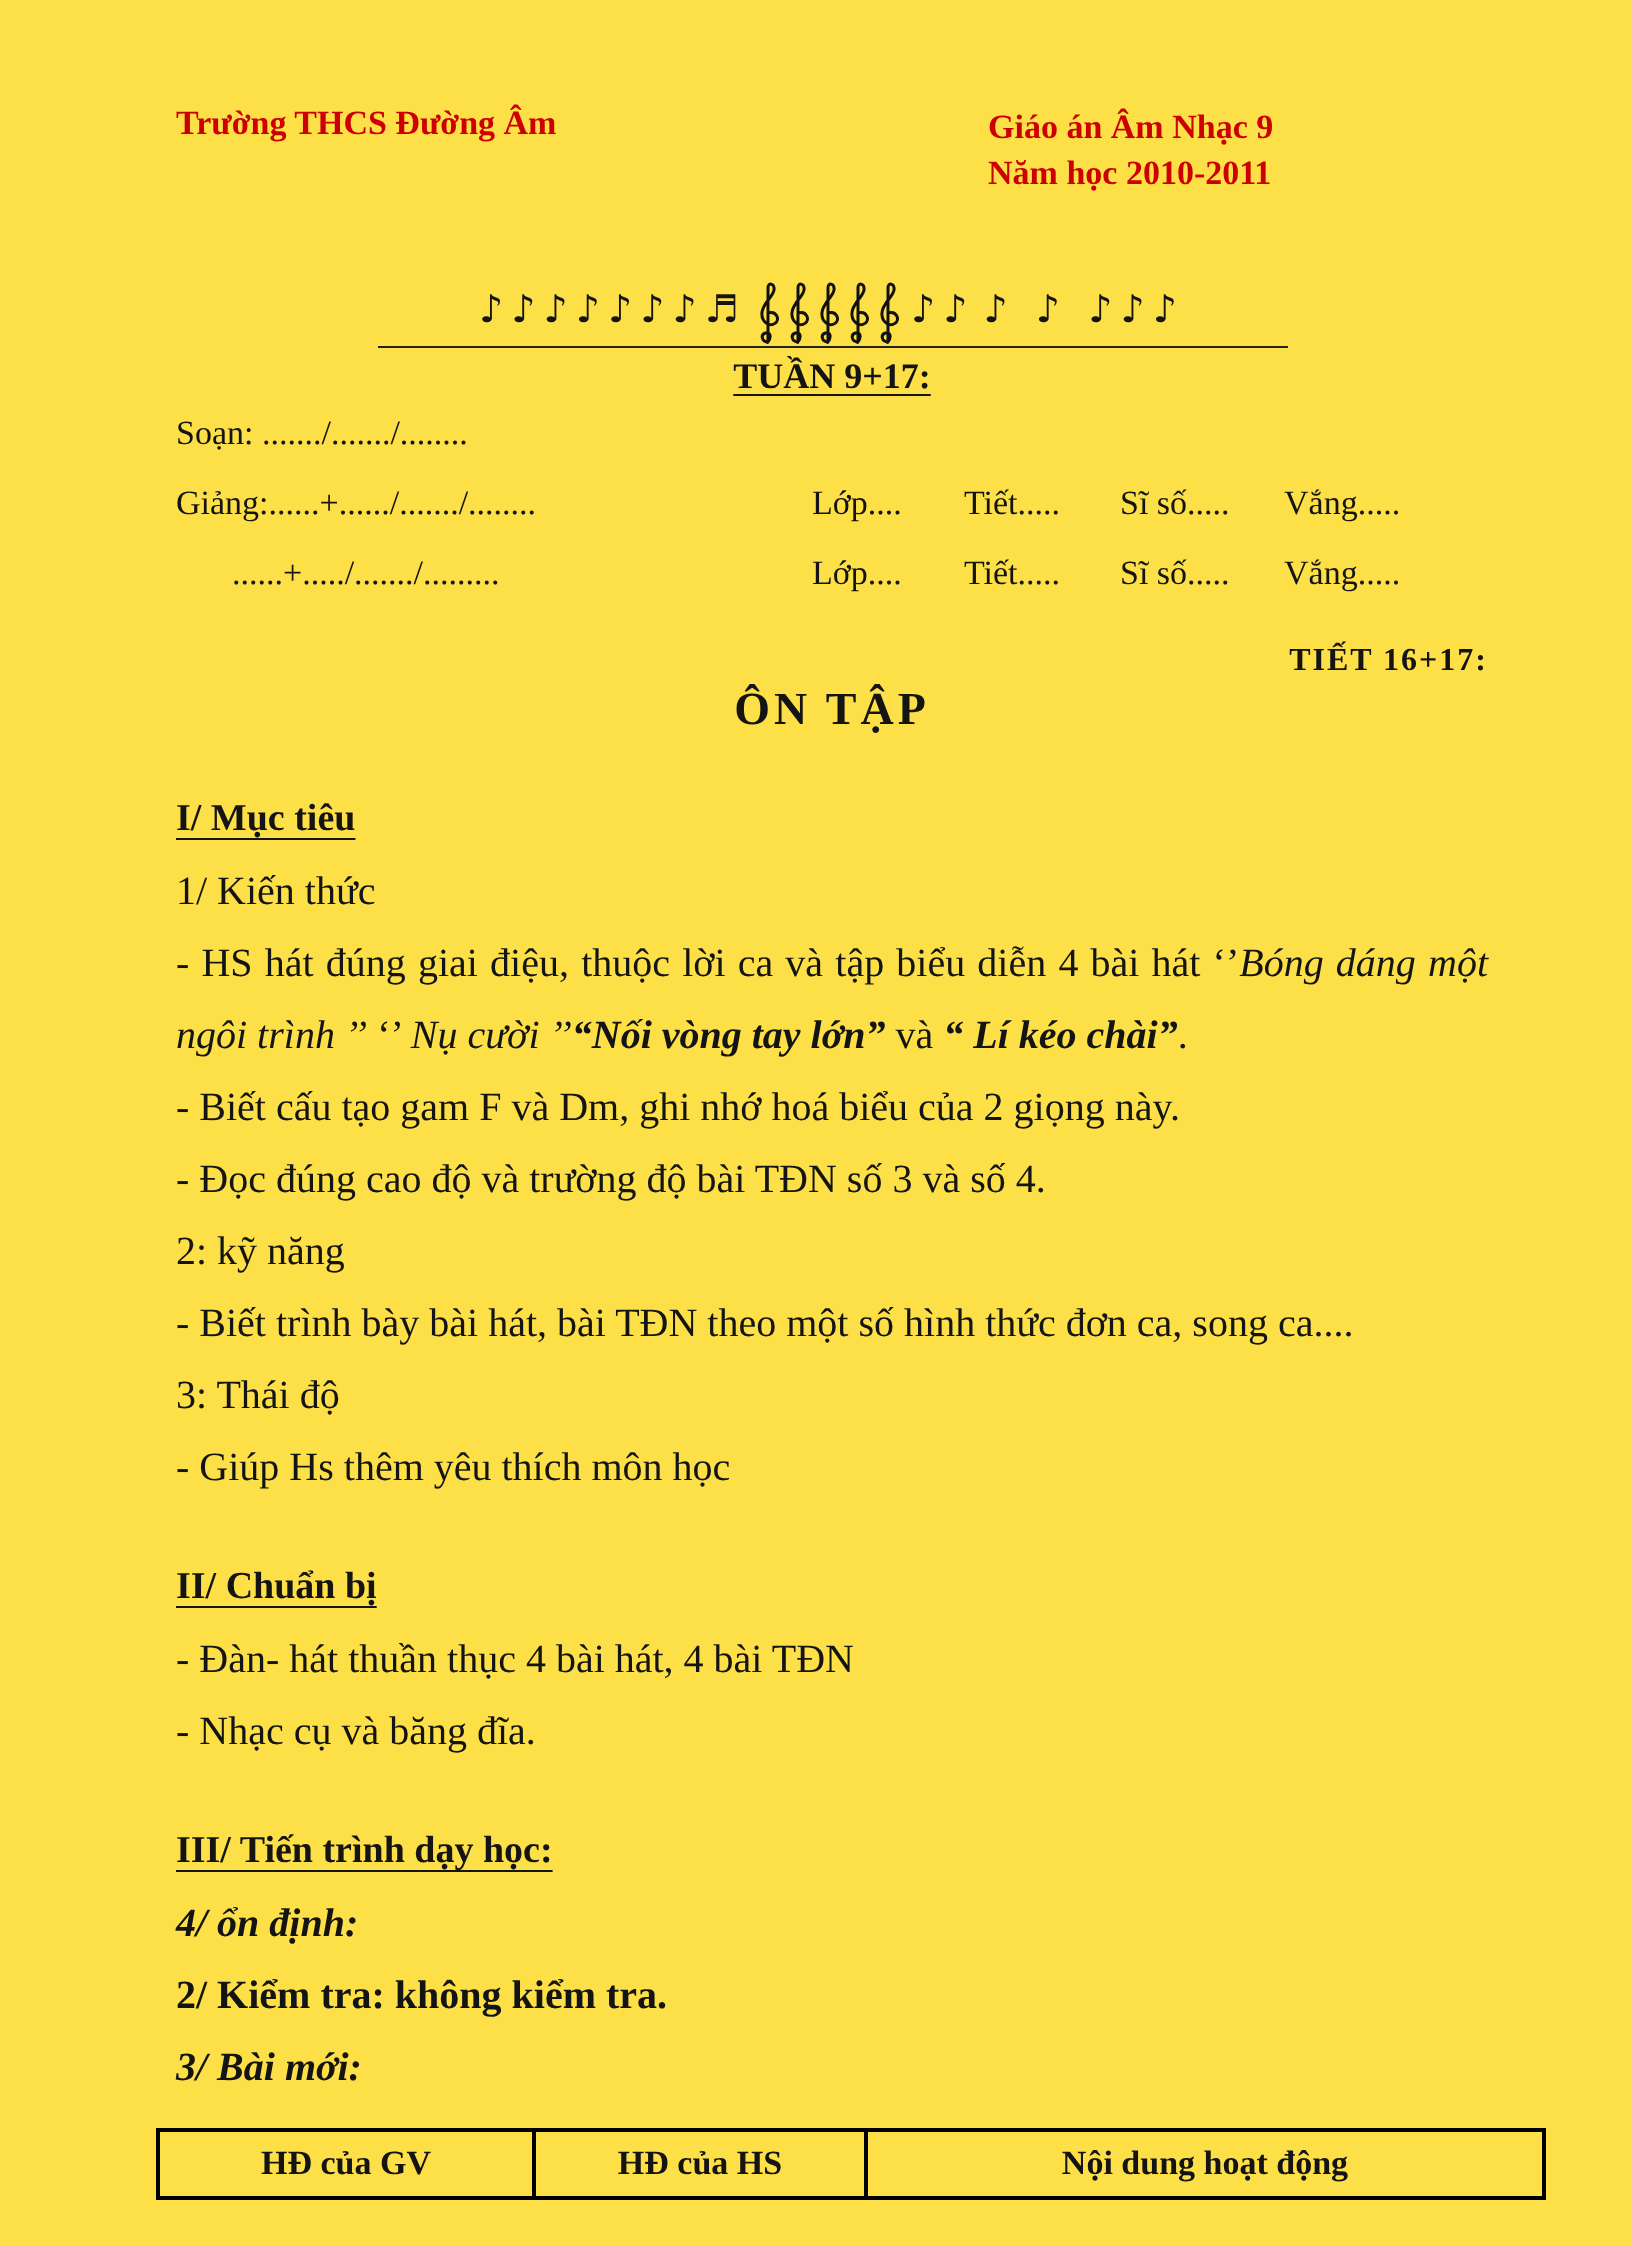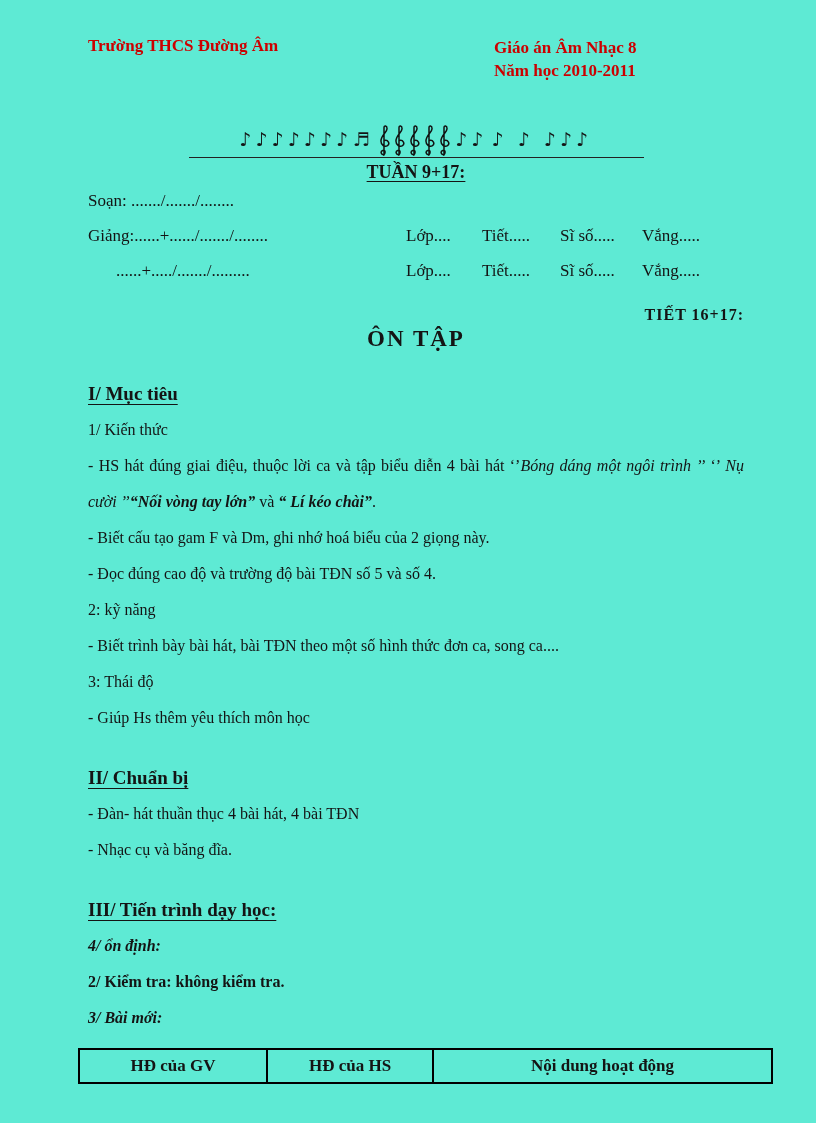--- a/index.html
+++ b/index.html
@@ -1,23 +1,23 @@
 <!DOCTYPE html>
 <html><head>
 <meta charset="utf-8">
 <style>
   html,body{margin:0;padding:0;background:#ffffff;}
   .page{
     position:relative;
     width:816px;height:1123px;
     box-sizing:border-box;
-    background:#5eead4;
+    background:#fde047;
     font-family:"Liberation Serif","DejaVu Serif",serif;
     color:#141414;
-    padding:36px 72px 0 88px;
+    padding:52px 72px 0 88px;
     overflow:hidden;
   }
   
   .hdr{display:flex;justify-content:space-between;align-items:flex-start;}
   .hdr .school{color:#cc0000;font-weight:bold;font-size:17px;}
   .hdr .right{color:#cc0000;font-weight:bold;font-size:17px;line-height:23px;width:250px;}
   
   .notes-row{
     margin:40px auto 0 auto;
     width:455px;
@@ -46,21 +46,21 @@
   .col-lop{width:76px;}
   .col-tiet{width:78px;}
   .col-siso{width:82px;}
   .col-vang{width:80px;}
   
   .tiet-title{text-align:right;font-weight:bold;font-size:16px;letter-spacing:1px;margin-top:18px;}
   .main-title{text-align:center;font-weight:bold;font-size:23px;letter-spacing:2px;margin-top:2px;}
   
   .sec-heading{font-weight:bold;font-size:19px;margin-top:24px;
     text-decoration:underline;text-underline-offset:4px;line-height:36px;}
-  p.body-line{margin:0;font-size:16px;line-height:36px;}
+  p.body-line{margin:0;font-size:20px;line-height:36px;}
   p.justify{text-align:justify;}
   .it{font-style:italic;}
   .bit{font-style:italic;font-weight:bold;}
   .bold-line{font-weight:bold;}
   .bolditalic-line{font-weight:bold;font-style:italic;}
   
   .hd-table{
     margin-left:-10px;
     margin-top:12px;
     border-collapse:collapse;
@@ -77,21 +77,21 @@
   .hd-table .c3{width:329px;}
 </style>
 </head>
 <body>
 
 <div class="page">
 
   <div class="hdr">
     <div class="school">Trường THCS Đường Âm</div>
     <div class="right">
-      <div>Giáo án Âm Nhạc 8</div>
+      <div>Giáo án Âm Nhạc 9</div>
       <div>Năm học 2010-2011</div>
     </div>
   </div>
 
   <div class="notes-row">
     <span>♪♪♪♪♪♪♪♬</span>
     <span class="clefs">
       <svg width="14" height="32" viewBox="0 0 16 36">
           <path d="M8 35 C4.5 35 3.5 31 6.5 30 C9.5 29 10 32.5 8 35 L8 4 C8 1 11.5 1.5 11.5 5 C11.5 9 4.5 13 4.5 19 C4.5 24 9 26.5 12 24.5 C15 22.5 13 17.5 8.5 18.5" fill="none" stroke="#111" stroke-width="1.7"></path>
         </svg>
@@ -134,21 +134,21 @@
     </div>
   </div>
 
   <div class="tiet-title">TIẾT 16+17:</div>
   <div class="main-title">ÔN TẬP</div>
 
   <div class="sec-heading">I/ Mục tiêu</div>
   <p class="body-line">1/ Kiến thức</p>
   <p class="body-line justify"><span>- HS hát đúng giai điệu, thuộc lời ca và tập biểu diễn 4 bài hát ‘’</span><span class="it">Bóng dáng một ngôi trình ’’</span><span> ‘’ </span><span class="it">Nụ cười ’’</span><span class="bit">“Nối vòng tay lớn”</span><span> và </span><span class="bit">“ Lí kéo chài”</span><span>.</span></p>
   <p class="body-line">- Biết cấu tạo gam F và Dm, ghi nhớ hoá biểu của 2 giọng này.</p>
-  <p class="body-line">- Đọc đúng cao độ và trường độ bài TĐN số 5 và số 4.</p>
+  <p class="body-line">- Đọc đúng cao độ và trường độ bài TĐN số 3 và số 4.</p>
   <p class="body-line">2: kỹ năng</p>
   <p class="body-line">- Biết trình bày bài hát, bài TĐN theo một số hình thức đơn ca, song ca....</p>
   <p class="body-line">3: Thái độ</p>
   <p class="body-line">- Giúp Hs thêm yêu thích môn học</p>
 
   <div class="sec-heading">II/ Chuẩn bị</div>
   <p class="body-line">- Đàn- hát thuần thục 4 bài hát, 4 bài TĐN</p>
   <p class="body-line">- Nhạc cụ và băng đĩa.</p>
 
   <div class="sec-heading">III/ Tiến trình dạy học:</div>

